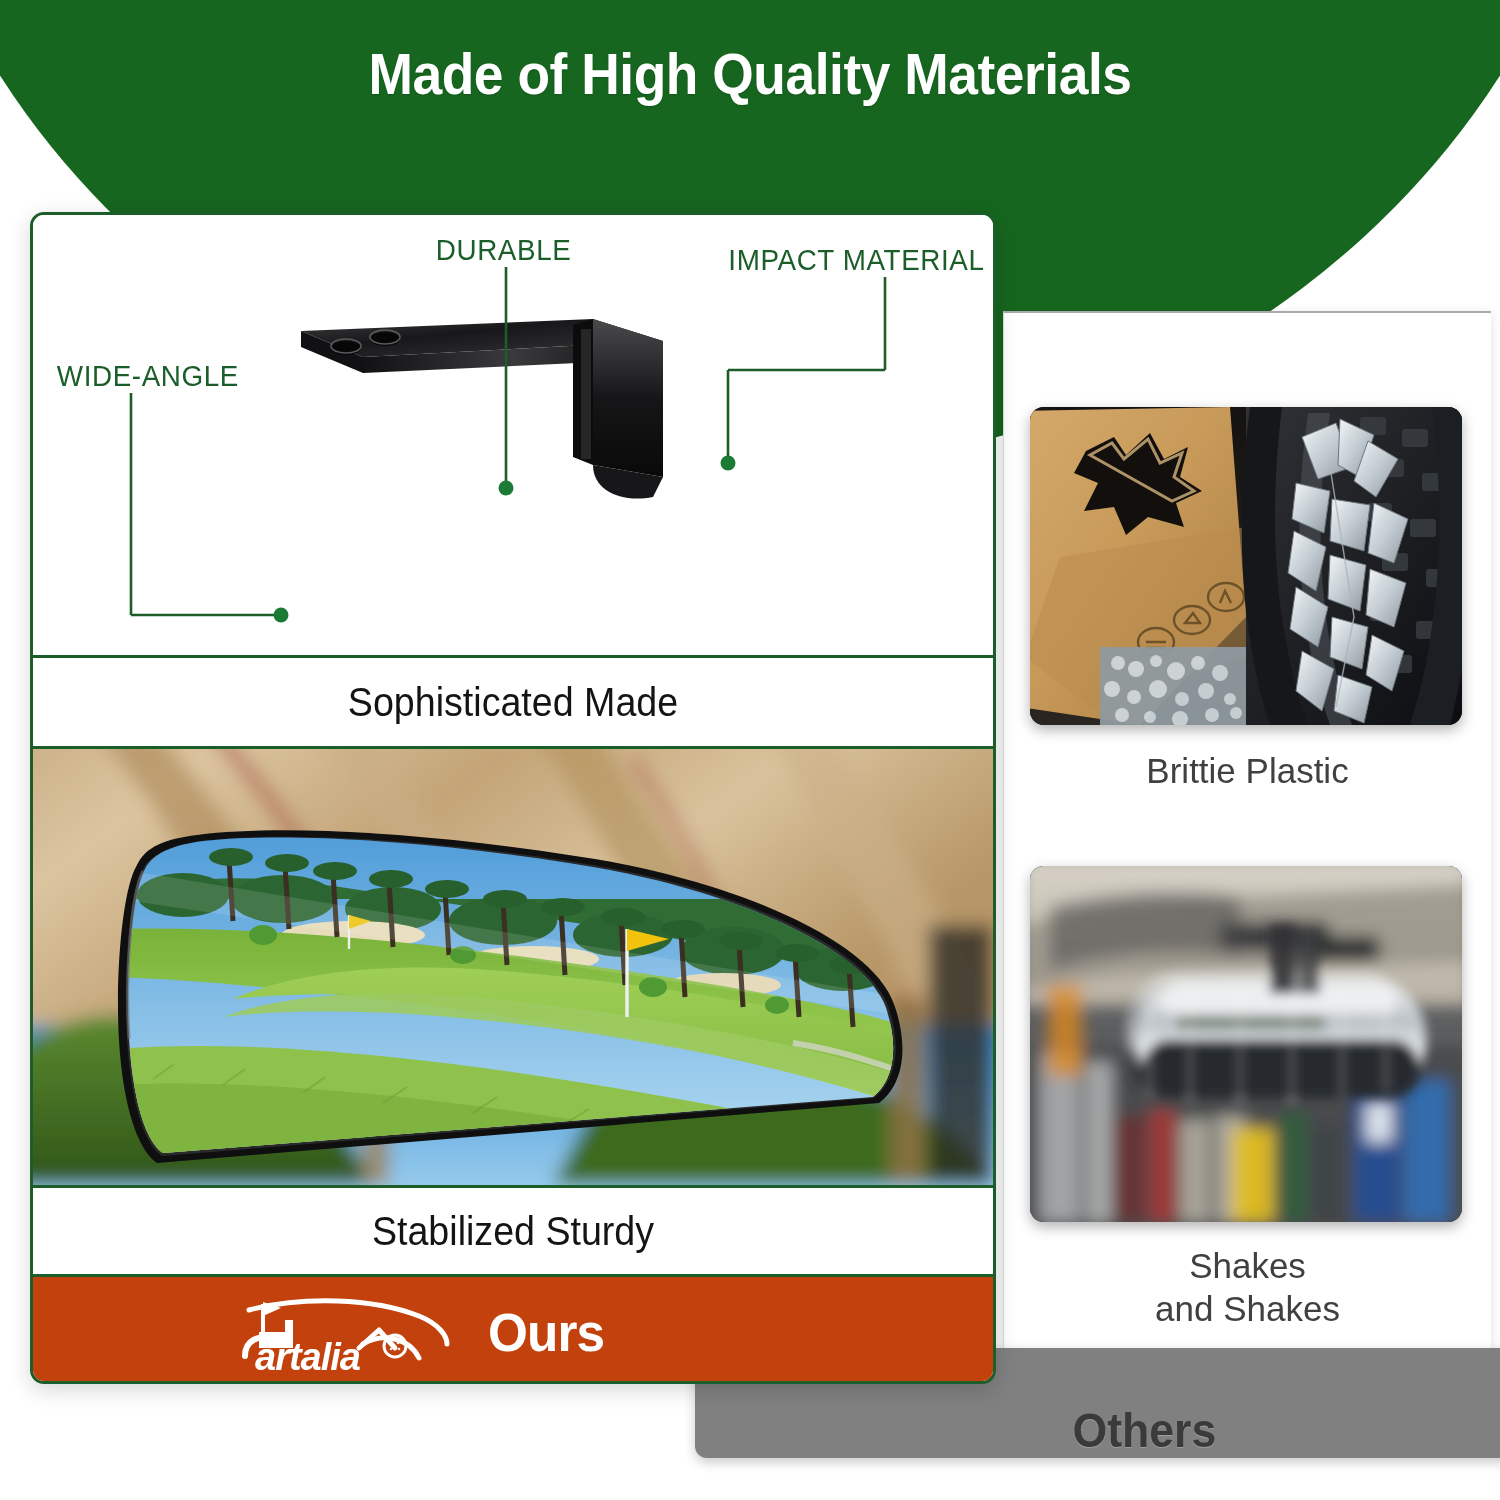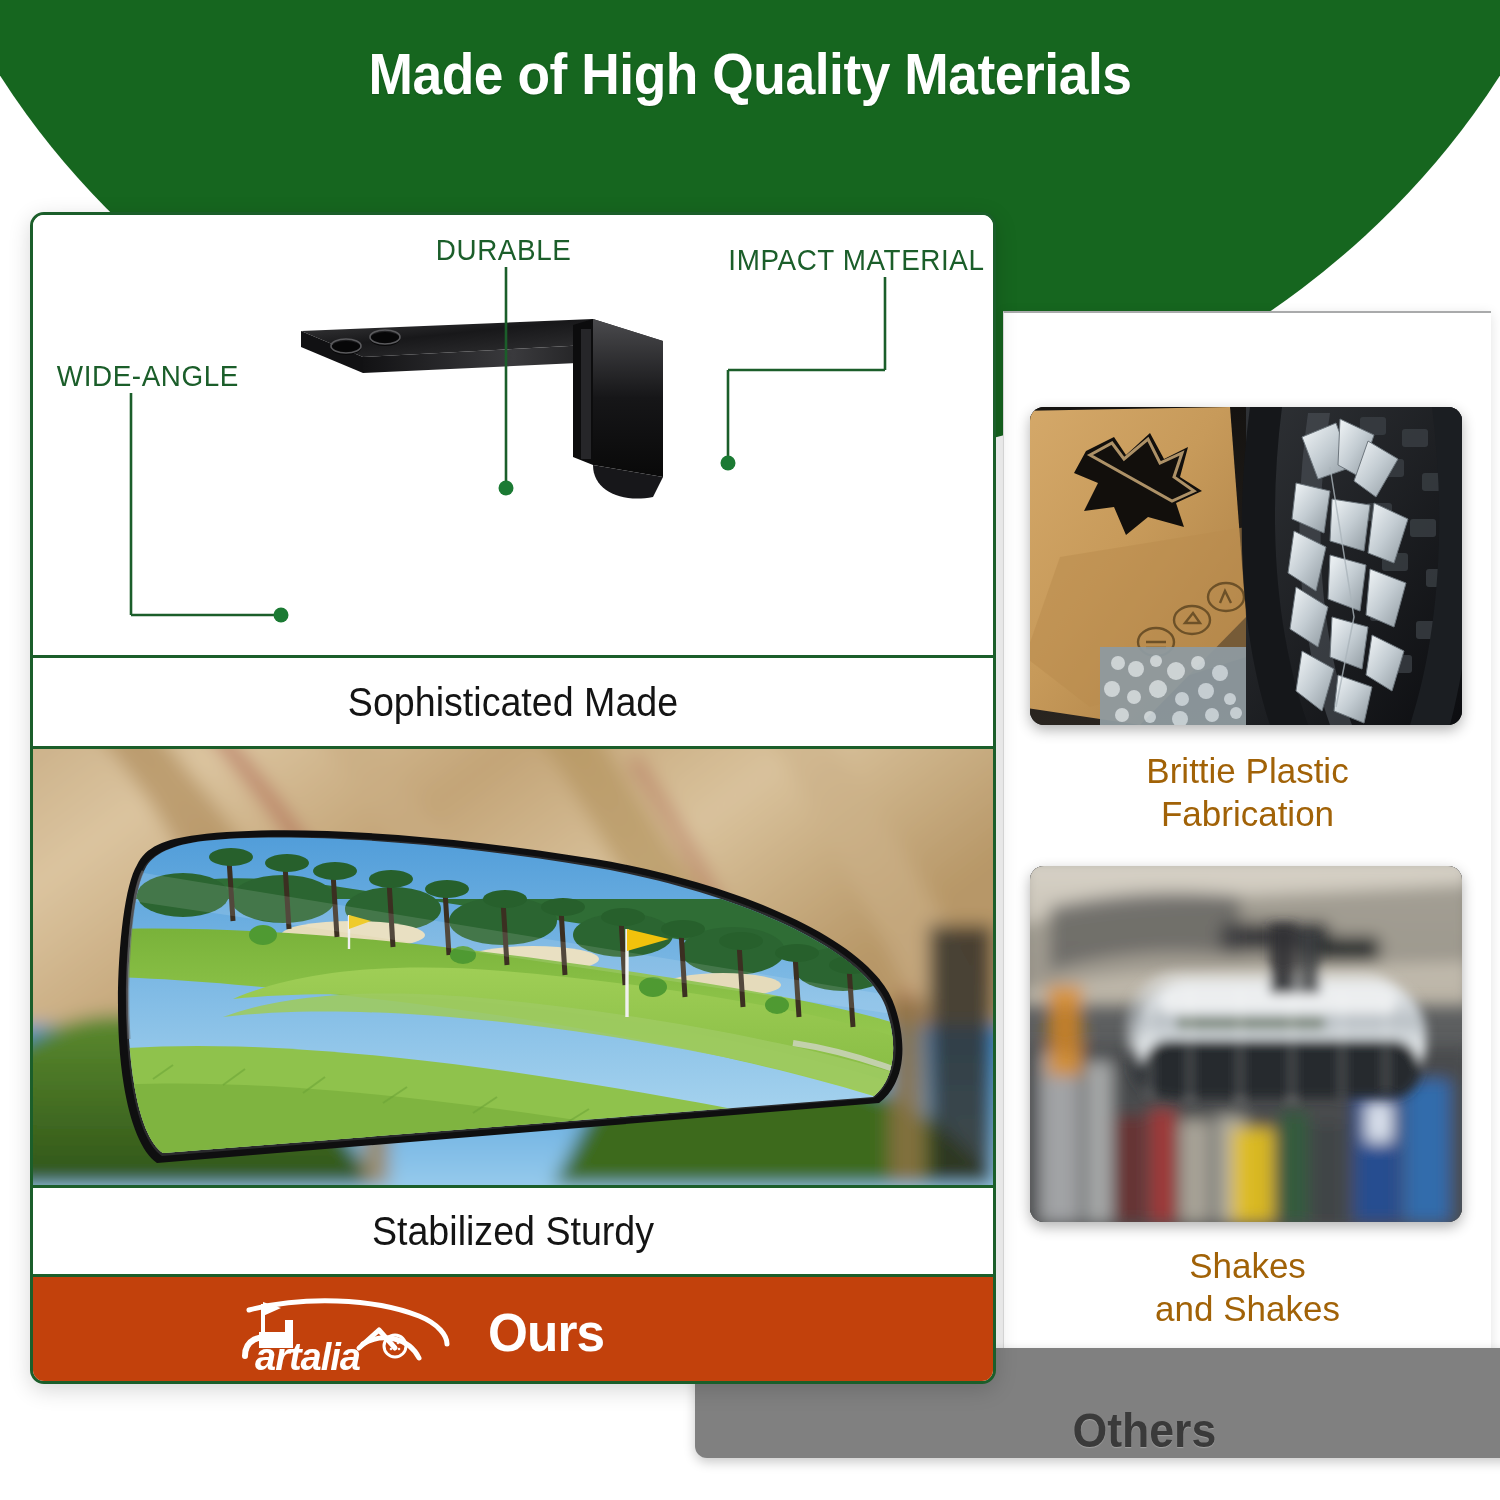--- a/index.html
+++ b/index.html
@@ -53,21 +53,21 @@
 
   .rcard{position:absolute;left:0;width:487px;}
   .rcard .photo{
     position:absolute;left:26px;width:432px;
     border-radius:14px;overflow:hidden;
     box-shadow:0 5px 14px rgba(0,0,0,.3);
     background:#111;
   }
   .rcard .cap{
     position:absolute;left:0;width:487px;text-align:center;
-    font-size:35px;color:#a16207;line-height:1.23;
+    font-size:35px;color:#404040;line-height:1.23;
   }
 
   
   .left-panel{
     position:absolute;left:30px;top:212px;width:966px;height:1172px;
     background:#fff;
     border:3px solid #1b5e2a;
     border-radius:14px;
     box-shadow:0 6px 22px rgba(0,0,0,.16);
     overflow:hidden;
@@ -206,21 +206,20 @@
             <polygon points="302,210 338,220 332,262 300,250"></polygon>
             <polygon points="342,228 374,244 362,284 336,268"></polygon>
             <polygon points="272,244 304,262 292,304 266,284"></polygon>
             <polygon points="308,268 342,280 334,316 304,304"></polygon>
           </g>
           <path d="M300 60 L324 210 L306 300" stroke="#aab4ba" stroke-width="1.5" fill="none" opacity=".8"></path>
         </svg>
       </div>
       <div class="cap" style="top:436px;">
         <div>Brittie Plastic</div>
-        <div>Fabrication</div>
       </div>
     </div>
 
     <div class="rcard" style="top:553px;height:480px;">
       <div class="photo" style="top:0;height:356px;">
         <svg viewBox="0 0 432 356" width="432" height="356" preserveAspectRatio="none">
           <defs>
             <linearGradient id="ceil" x1="0" y1="0" x2="0" y2="1">
               <stop offset="0" stop-color="#d8d3c8"></stop>
                 <stop offset="1" stop-color="#b9b2a4"></stop>

